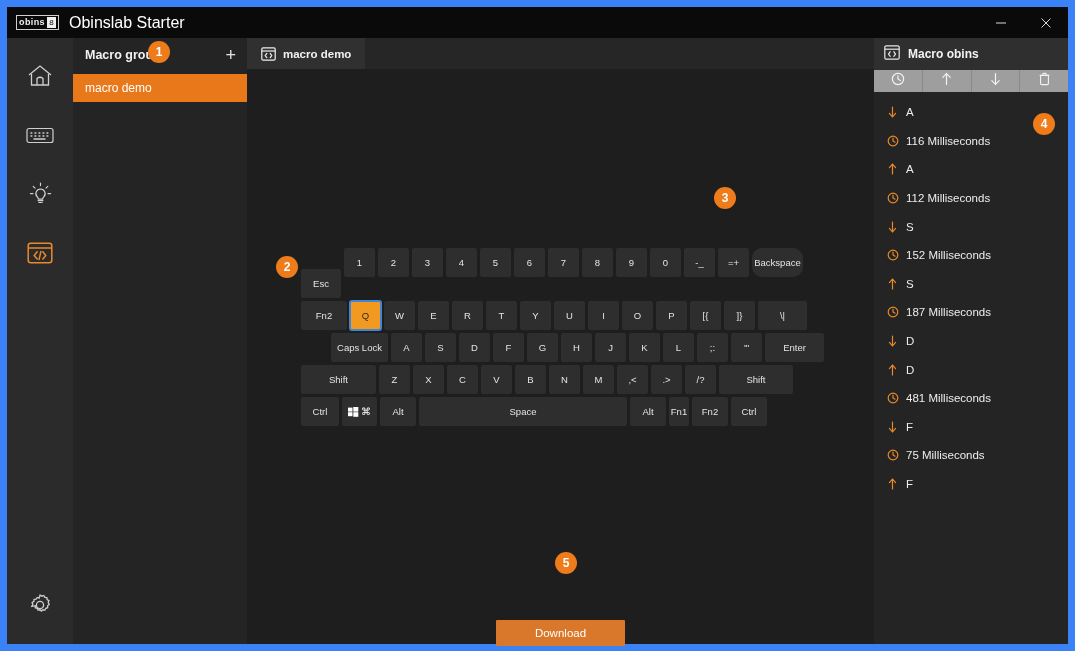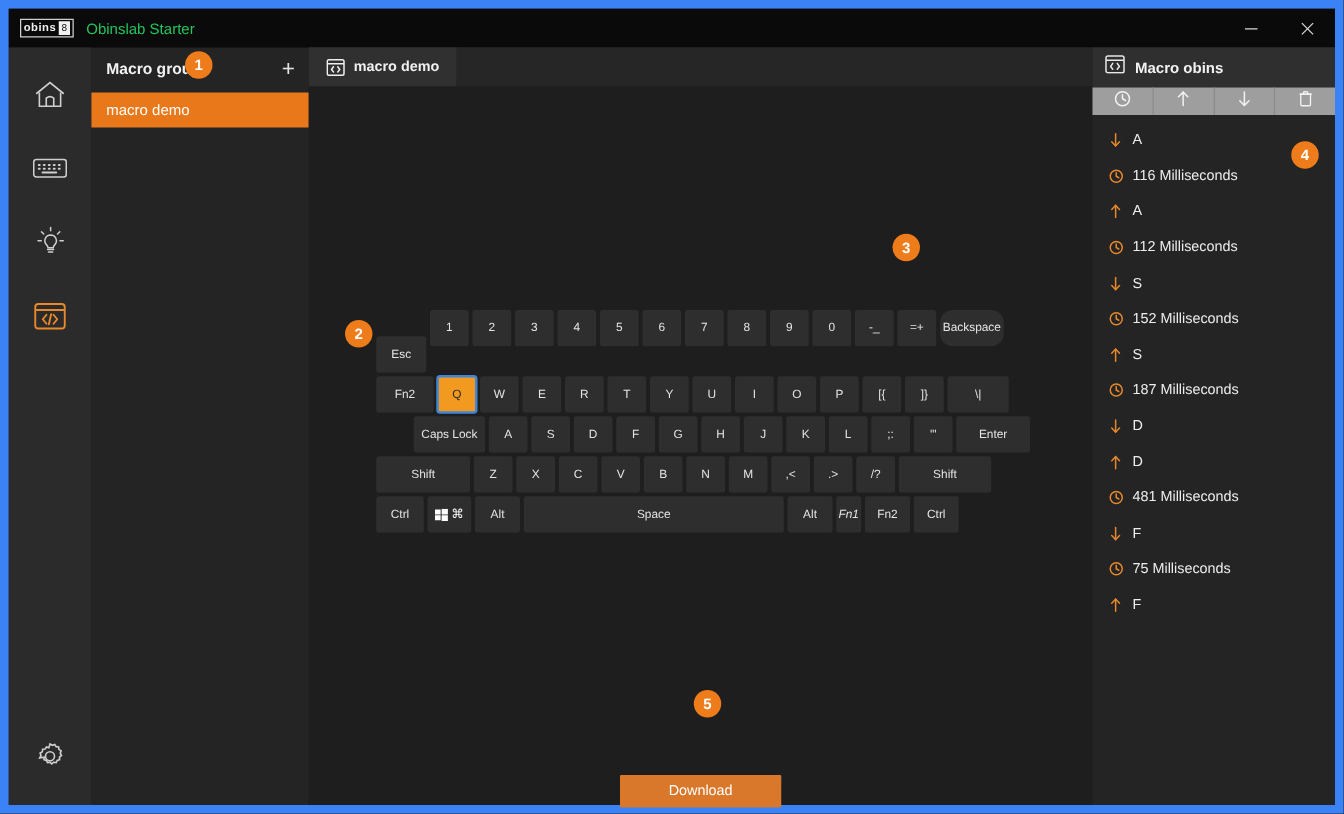--- a/index.html
+++ b/index.html
@@ -56,22 +56,22 @@
     height: 11px;
     background: #f0f0f0;
     margin-left: 2px;
     color: #0a0a0a;
     font-size: 8px;
     line-height: 11px;
     text-align: center;
   }
   .app-title {
     margin-left: 10px;
-    font-size: 12px;
-    color: #22c55e;
+    font-size: 16px;
+    color: #ffffff;
   }
   .win-controls {
     position: absolute;
     right: 0;
     top: 0;
     height: 31px;
     display: flex;
   }
   .win-btn {
     width: 45px;
@@ -240,21 +240,21 @@
   .key.w-bsl   { width: 49px; }
   .key.w-caps  { width: 57px; margin-left: 30px; }
   .key.w-enter { width: 59px; }
   .key.w-shl   { width: 75px; }
   .key.w-shr   { width: 74px; }
   .key.w-ctrl  { width: 38px; }
   .key.w-win   { width: 35px; }
   .key.w-alt   { width: 36px; }
   .key.w-space { width: 208px; }
   .key.w-altr  { width: 36px; }
-  .key.w-fn1   { width: 20px; font-style: italic; }
+  .key.w-fn1   { width: 20px; }
   .key.w-fn2b  { width: 36px; }
   .key.w-ctrlr { width: 36px; }
   .key.selected {
     background: #f2991f;
     color: #2a2a2a;
     outline: 2px solid #3f86d8;
     outline-offset: -1px;
   }
   .key .winmac {
     display: flex;

